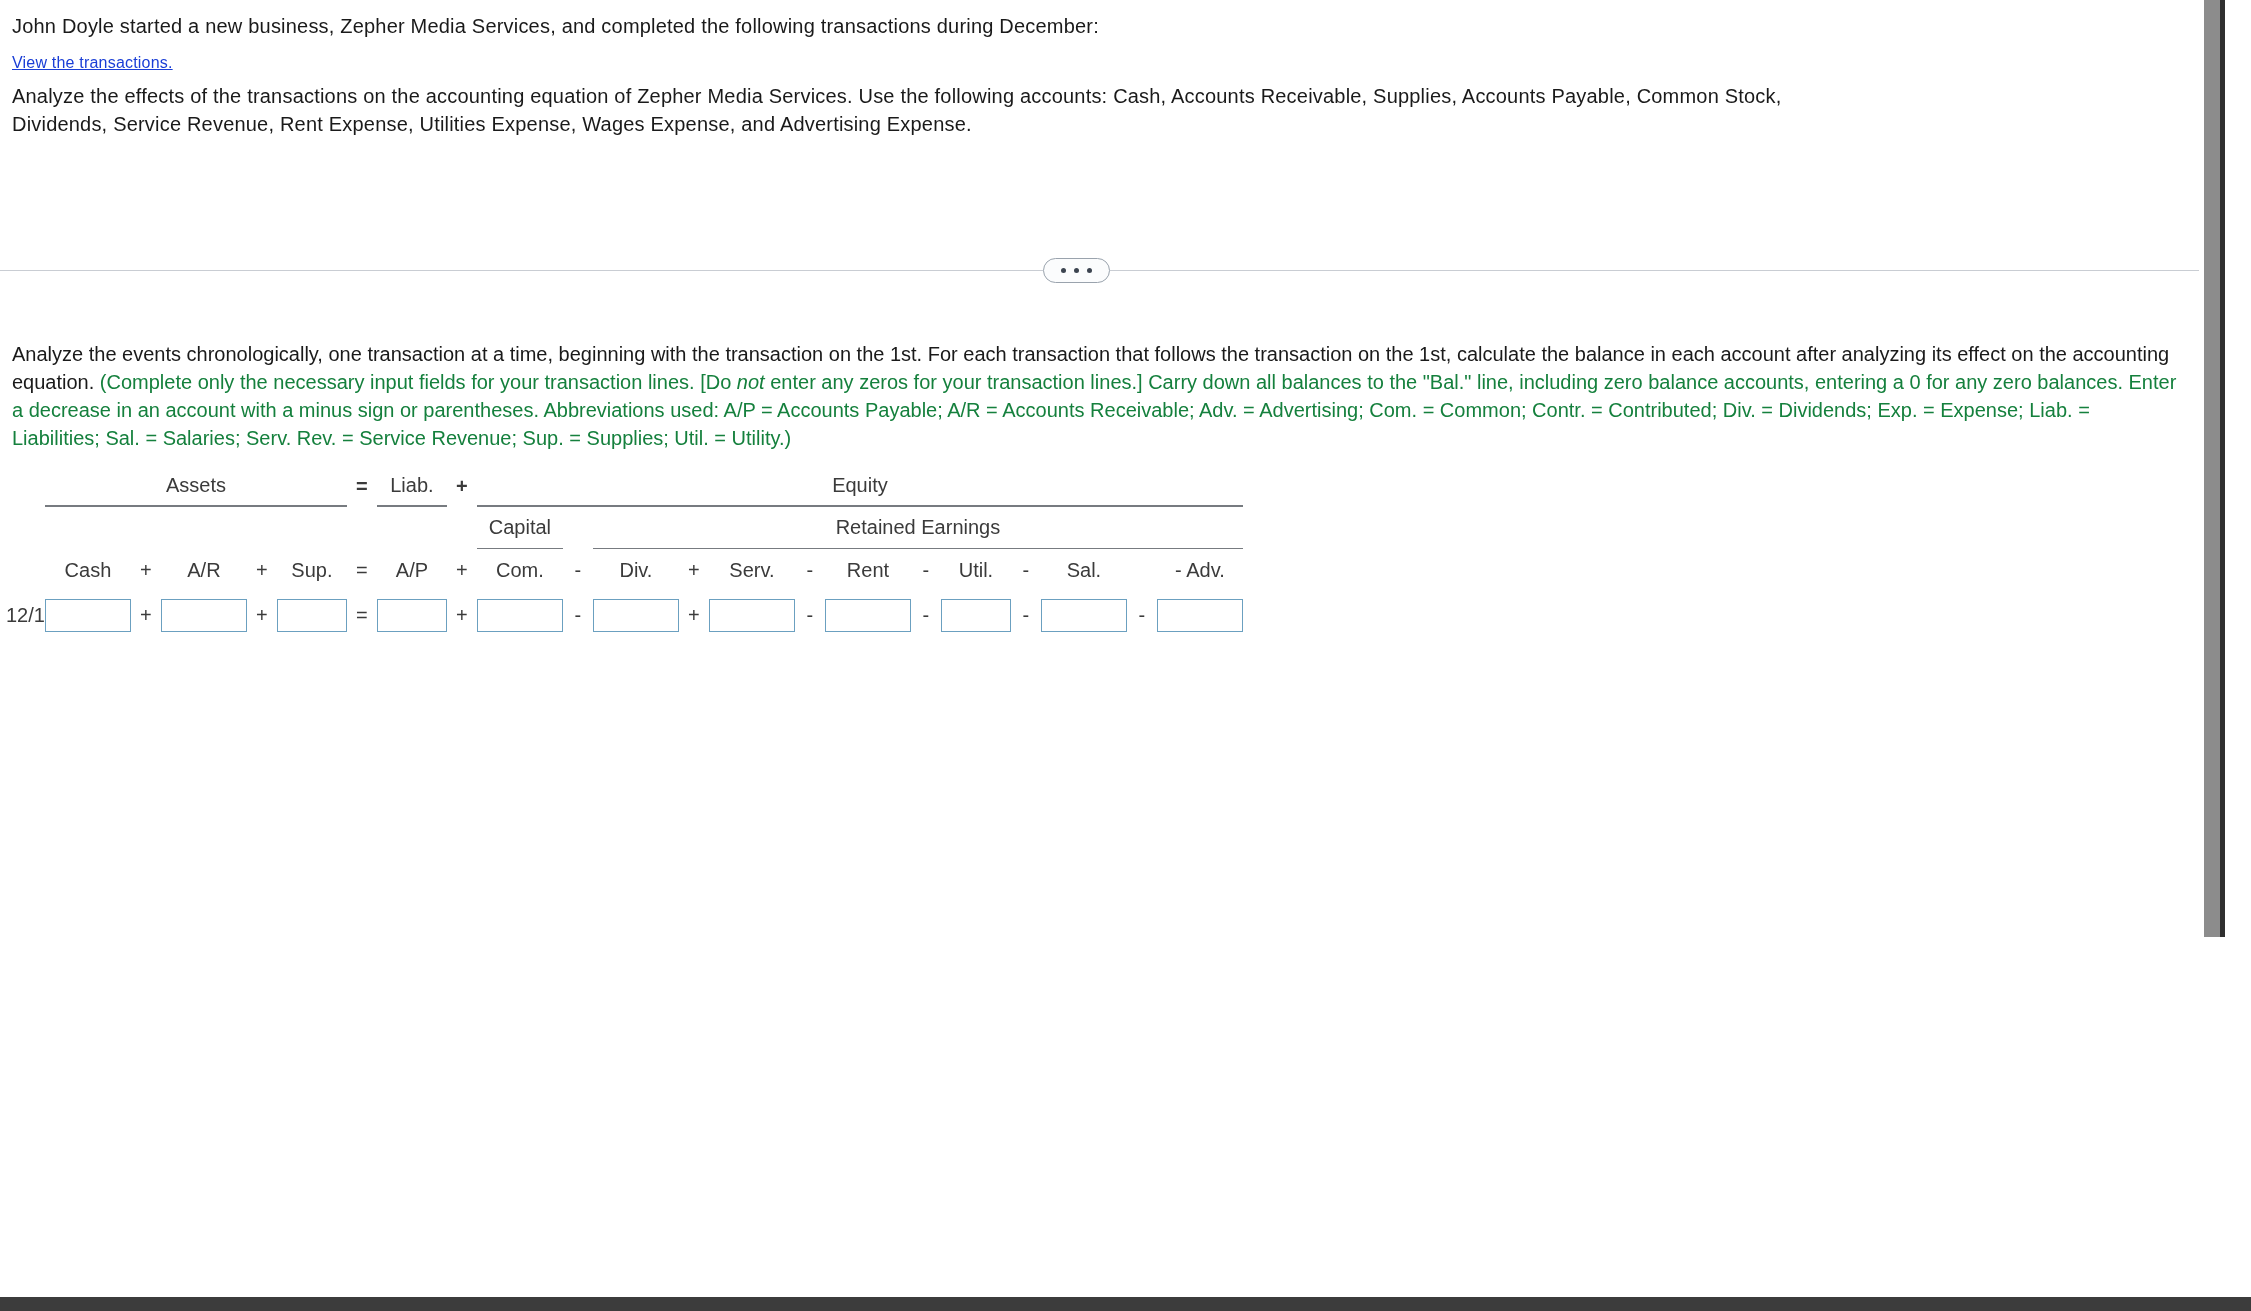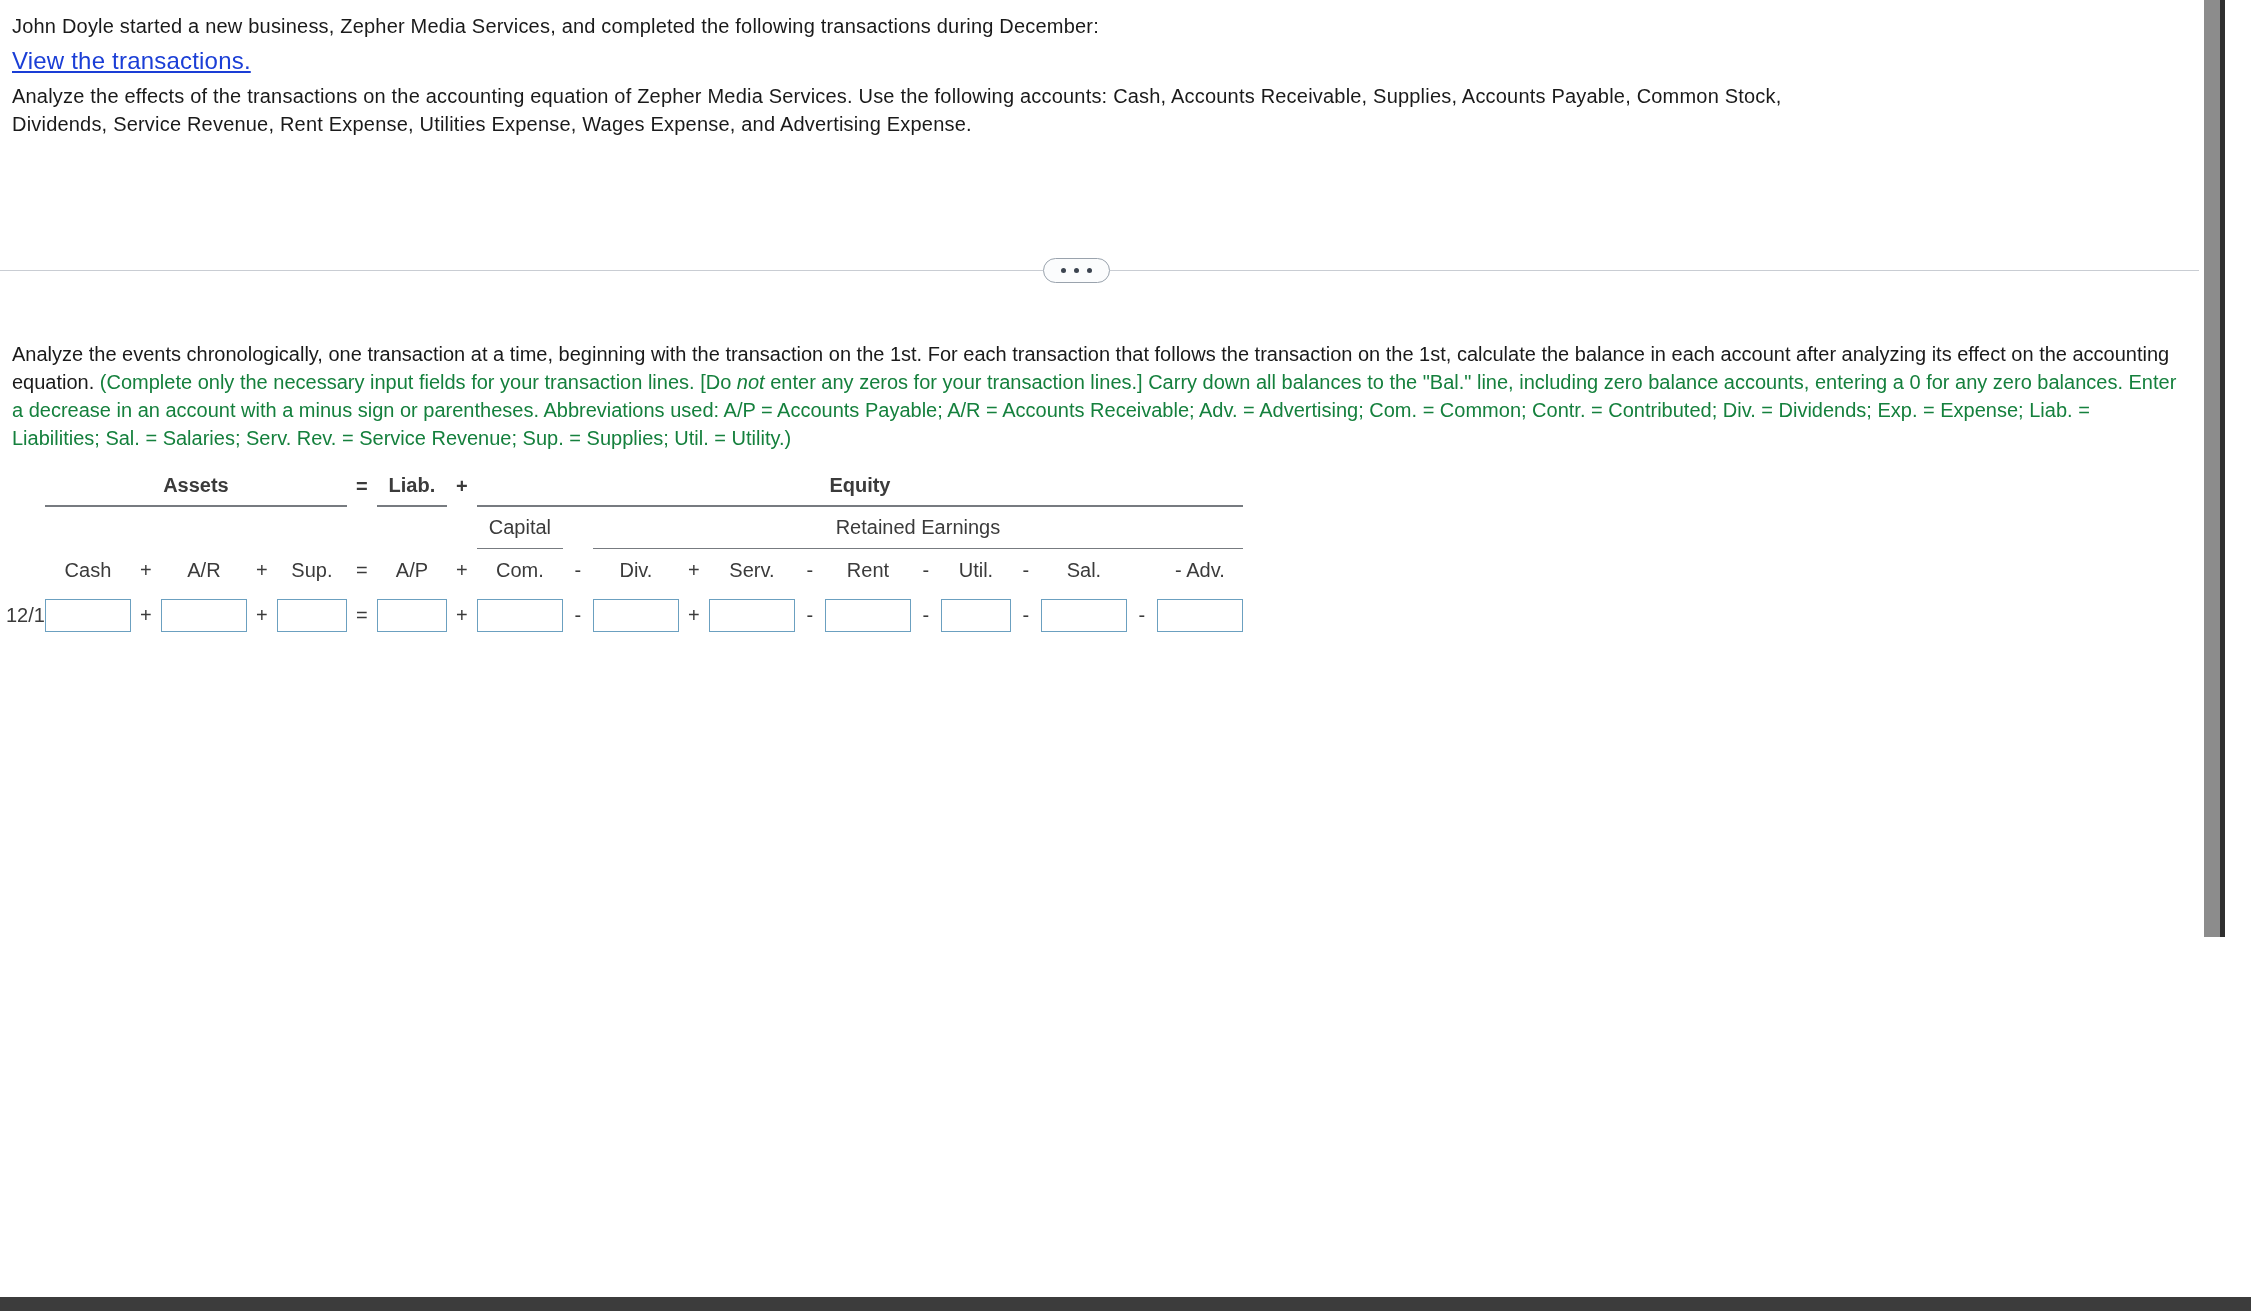--- a/index.html
+++ b/index.html
@@ -72,21 +72,21 @@
     line-height: 28px;
     color: #1a1a1a;
     letter-spacing: 0.01em;
   }
   #intro-line1 { left: 12px; top: 12px; width: 2100px; }
   #view-link-wrap { left: 12px; top: 47px; }
   #view-link {
     color: #1a3ed6;
     text-decoration: underline;
     cursor: pointer;
-    font-size: 24px;
+    font-size: 16px;
   }
   #intro-line2 { left: 12px; top: 82px; width: 1850px; }
 
   
   #divider {
     position: absolute;
     left: 0; top: 270px;
     width: 2219px; height: 2px;
   }
   #divider-line-l {
@@ -150,21 +150,21 @@
     color: #3b3b3b;
   }
   .r-group { height: 40px; }
   .r-contr { height: 42px; }
   .r-capital { height: 42px; }
   .r-abbrev { height: 44px; }
   .r-second { height: 42px; }
   .r-inputs { height: 46px; }
 
   td.grp-label {
-    font-weight: bold;
+    font-weight: normal;
     color: #3b3b3b;
     border-bottom: 2px solid #777b80;
     padding-bottom: 3px;
   }
   td.sub-rule {
     border-bottom: 1.5px solid #777b80;
     padding-bottom: 2px;
   }
   td.op {
     width: 30px;

